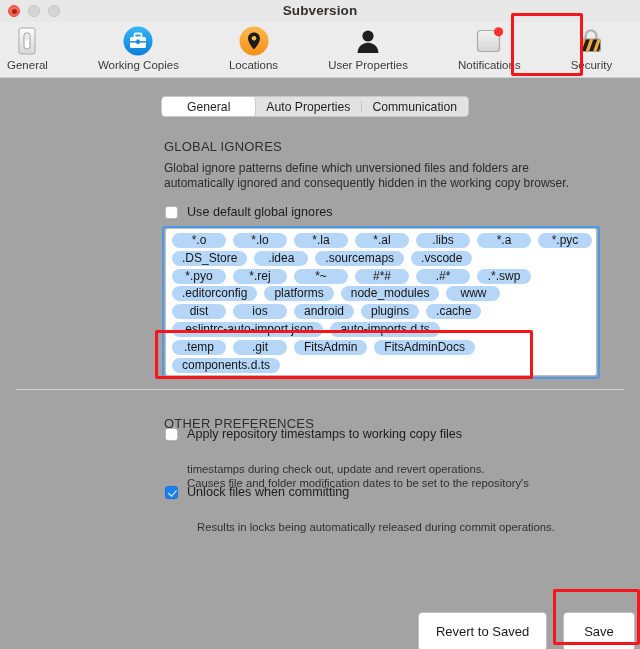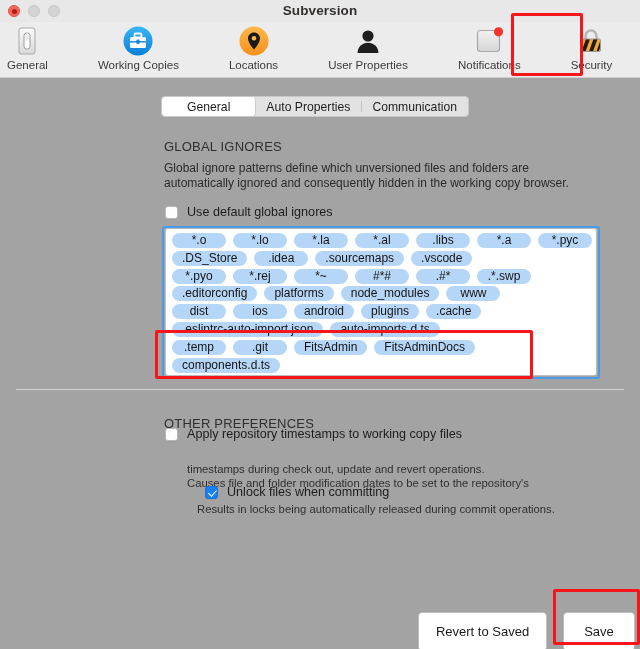--- a/index.html
+++ b/index.html
@@ -463,24 +463,24 @@
 
   <div class="sec-title" style="left:164px; top:404px;margin-top:12px;">OTHER PREFERENCES</div>
 
   <div class="cbrow" style="left:165px; top:427px;">
     <span class="cbox"></span>
     <span class="cblabel">Apply repository timestamps to working copy files</span>
   </div>
   <div class="sublabel" style="left:187px; top:476px;">Causes file and folder modification dates to be set to the repository's</div>
   <div class="sublabel" style="left:187px; top:462px;">timestamps during check out, update and revert operations.</div>
 
-  <div class="cbrow" style="left:165px; top:485px;margin-left:40px;">
+  <div class="cbrow" style="left:165px; top:485px;">
     <span class="cbox checked"></span>
     <span class="cblabel">Unlock files when committing</span>
   </div>
-  <div class="sublabel" style="left:187px; top:502px;padding-left:10px;">Results in locks being automatically released during commit operations.</div>
+  <div class="sublabel" style="left:187px; top:520px;padding-left:10px;">Results in locks being automatically released during commit operations.</div>
 
   <div class="btn" style="left:418px; top:612px; width:129px;">Revert to Saved</div>
   <div class="btn" style="left:563px; top:612px; width:72px;">Save</div>
 
   <div class="anno" style="left:553px; top:589px; width:87px; height:56px;"></div>
 
 </div>
 
 </body></html>

